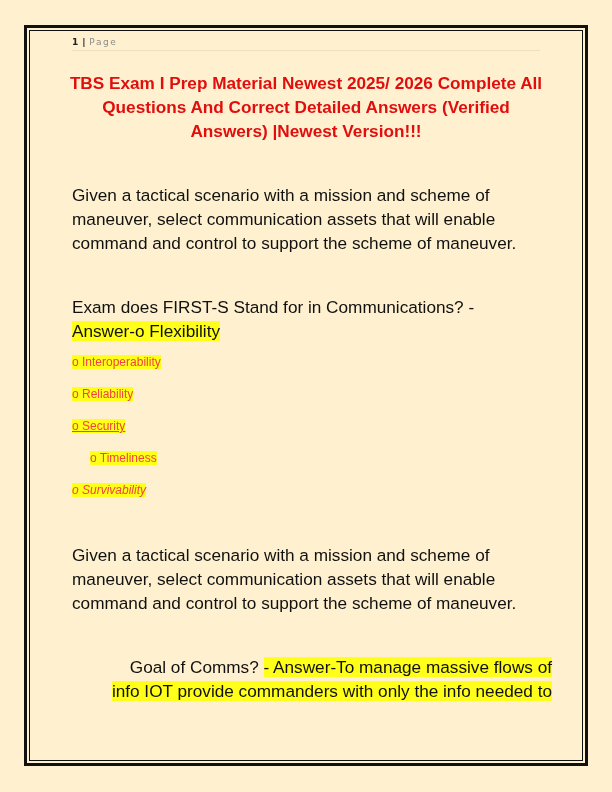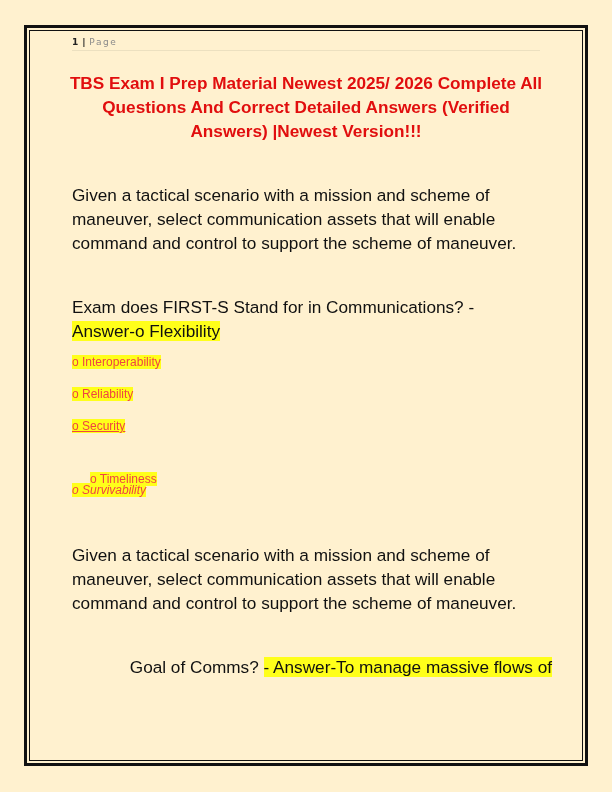--- a/index.html
+++ b/index.html
@@ -111,25 +111,26 @@
 
 <div class="list-item" style="top:352px;">
   <span class="hl">o Interoperability</span>
 </div>
 <div class="list-item" style="top:384px;">
   <span class="hl">o Reliability</span>
 </div>
 <div class="list-item" style="top:416px;text-decoration:underline;">
   <span class="hl">o Security</span>
 </div>
-<div class="list-item" style="top:469px;padding-left:18px;">
+<div class="list-item" style="top:448px;padding-left:18px;">
   <span class="hl">o Timeliness</span>
 </div>
 <div class="list-item" style="top:480px;font-style:italic;">
   <span class="hl">o Survivability</span>
 </div>
 
 <div class="para" style="top:543px;">Given a tactical scenario with a mission and scheme of maneuver, select communication assets that will enable command and control to support the scheme of maneuver.</div>
 
 <div class="para" style="top:655px;text-align:right;">
   <span>Goal of Comms?</span>
   <span class="hl">- Answer-To manage massive flows of</span><br>
+  <span class="hl">info IOT provide commanders with only the info needed to</span>
 </div>
 
 </body></html>

